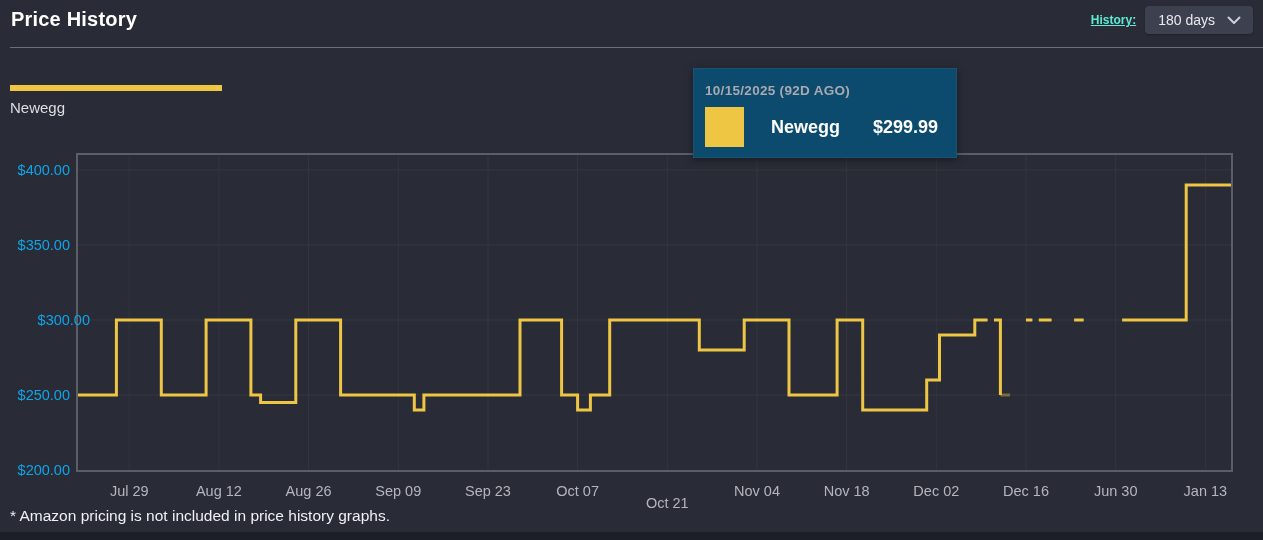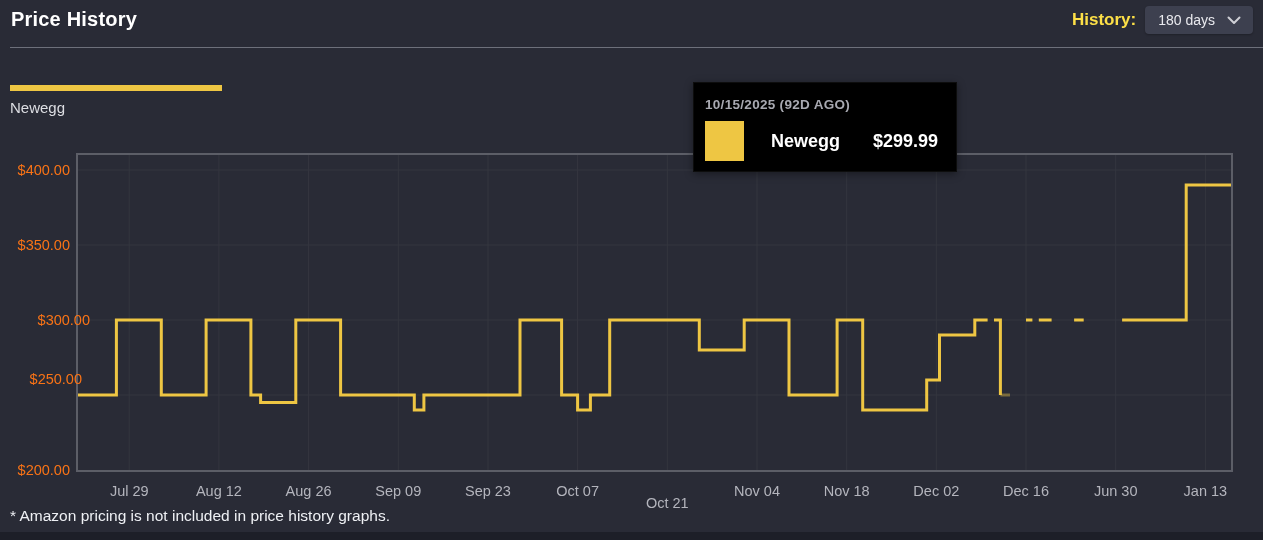--- a/index.html
+++ b/index.html
@@ -15,21 +15,21 @@
 
   
   .page-title{
     position:absolute;left:11px;top:8px;
     font-size:20px;font-weight:700;color:#ffffff;letter-spacing:.2px;
   }
   .history-ctl{
     position:absolute;right:10px;top:6px;
     display:flex;align-items:center;gap:9px;
   }
-  .hist-label{font-size:17px;font-weight:700;color:#fde047;}
+  .hist-label{font-size:12px;font-weight:700;color:#5eead4;text-decoration:underline;}
   .dropdown{
     display:flex;align-items:center;gap:12px;
     background:#3d404f;border:none;border-radius:4px;
     height:28px;padding:0 12px 0 13px;
     font-family:inherit;font-size:14px;color:#e9e9ee;
     cursor:pointer;box-shadow:0 1px 2px rgba(0,0,0,.25);
   }
   .divider{
     position:absolute;left:10px;right:0;top:47px;height:1px;
     background:#6d707b;
@@ -42,31 +42,31 @@
 
   
   .plot{
     position:absolute;left:76px;top:153px;
     width:1153px;height:315px;
     border:2px solid #5c5e67;
   }
   .plot svg{display:block;width:1153px;height:315px;}
   .ytick{
     position:absolute;left:0px;width:70px;text-align:right;
-    font-size:14.5px;color:#f97316;line-height:20px;
+    font-size:14.5px;color:#0ea5e9;line-height:20px;
   }
   .xtick{
     position:absolute;transform:translateX(-50%);
     font-size:14.5px;color:#b4b5bd;line-height:20px;white-space:nowrap;
   }
 
   
   .tooltip{
-    position:absolute;left:693px;top:82px;width:264px;height:90px;
-    background:#000000;border:1px solid rgba(255,255,255,.05);
+    position:absolute;left:693px;top:68px;width:264px;height:90px;
+    background:#0c4a6e;border:1px solid rgba(255,255,255,.05);
     box-sizing:border-box;box-shadow:0 2px 8px rgba(0,0,0,.4);
     padding:14px 12px 10px 11px;z-index:5;
   }
   .tt-header{font-size:13.5px;font-weight:700;color:#a8a9b1;letter-spacing:.3px;}
   .tt-row{display:flex;align-items:center;margin-top:9px;}
   .tt-swatch{width:39px;height:40px;flex:0 0 auto;}
   .tt-name{margin-left:27px;font-size:18px;font-weight:700;color:#ffffff;}
   .tt-price{margin-left:33px;font-size:18px;font-weight:700;color:#ffffff;}
 
   
@@ -122,21 +122,21 @@
         <path d="M948.0,165.0 L954.4,165.0" fill="none" stroke="#eec643" stroke-width="3" stroke-linejoin="miter" opacity="1"></path>
         <path d="M960.8,165.0 L973.6,165.0" fill="none" stroke="#eec643" stroke-width="3" stroke-linejoin="miter" opacity="1"></path>
         <path d="M996.1,165.0 L1005.7,165.0" fill="none" stroke="#eec643" stroke-width="3" stroke-linejoin="miter" opacity="1"></path>
         <path d="M1044.1,165.0 L1108.2,165.0 L1108.2,30.0 L1153.0,30.0" fill="none" stroke="#eec643" stroke-width="3" stroke-linejoin="miter" opacity="1"></path>
       </svg>
   </div>
   <div id="y-labels">
       <div class="ytick" style="top: 160px;">$400.00</div>
       <div class="ytick" style="top: 235px;">$350.00</div>
       <div class="ytick" style="top: 310px; padding-left: 20px;">$300.00</div>
-      <div class="ytick" style="top: 369px; margin-left: 12px;">$250.00</div>
+      <div class="ytick" style="top: 385px;">$250.00</div>
       <div class="ytick" style="top: 460px;">$200.00</div>
     </div>
   <div id="x-labels">
       <div class="xtick" style="left: 129.244px; top: 481px;">Jul 29</div>
       <div class="xtick" style="left: 218.922px; top: 481px;">Aug 12</div>
       <div class="xtick" style="left: 308.6px; top: 481px;">Aug 26</div>
       <div class="xtick" style="left: 398.278px; top: 481px;">Sep 09</div>
       <div class="xtick" style="left: 487.956px; top: 481px;">Sep 23</div>
       <div class="xtick" style="left: 577.633px; top: 481px;">Oct 07</div>
       <div class="xtick" style="left: 667.311px; top: 481px; margin-top: 12px;">Oct 21</div>

